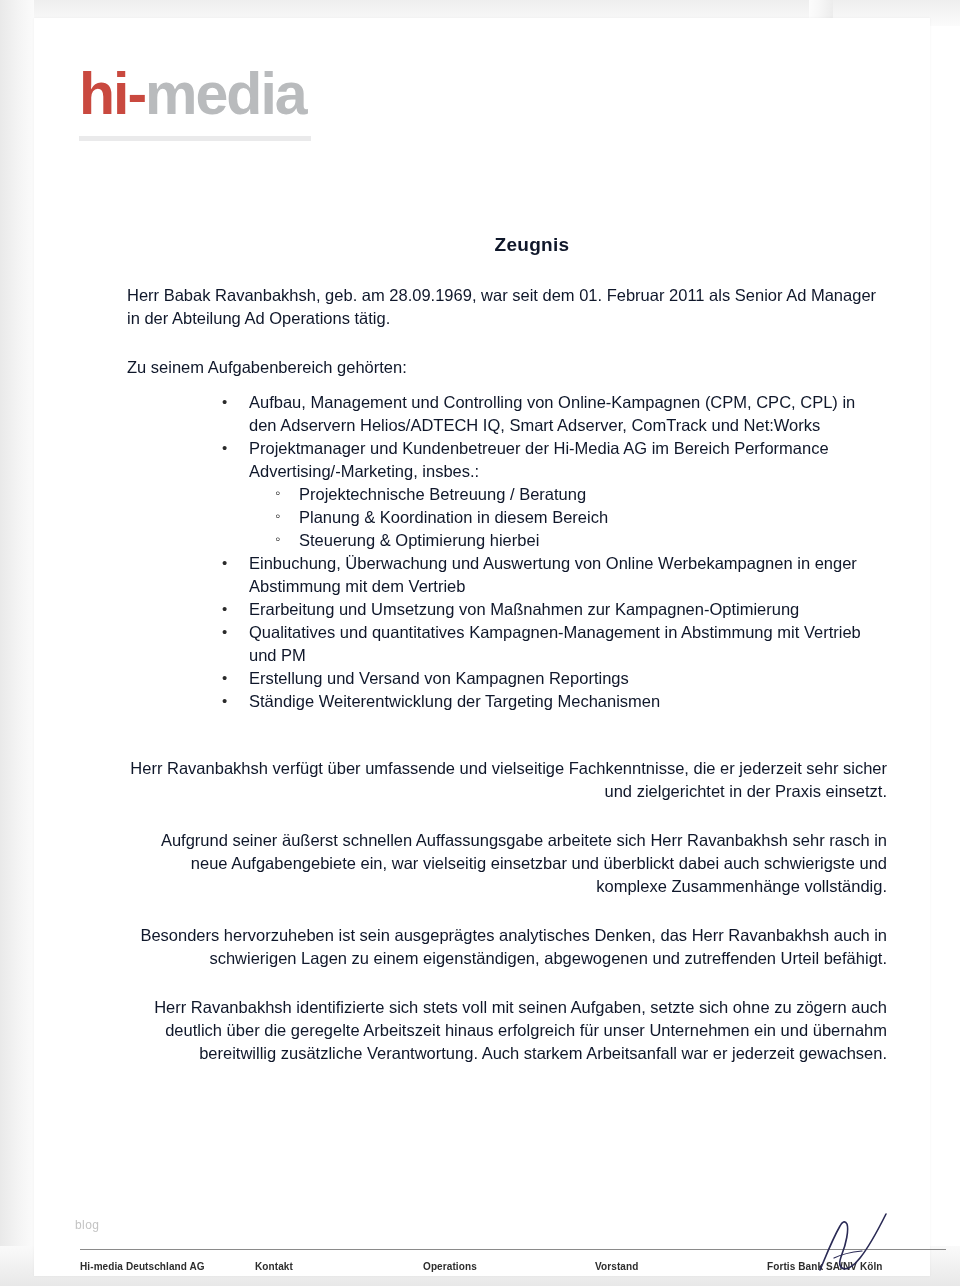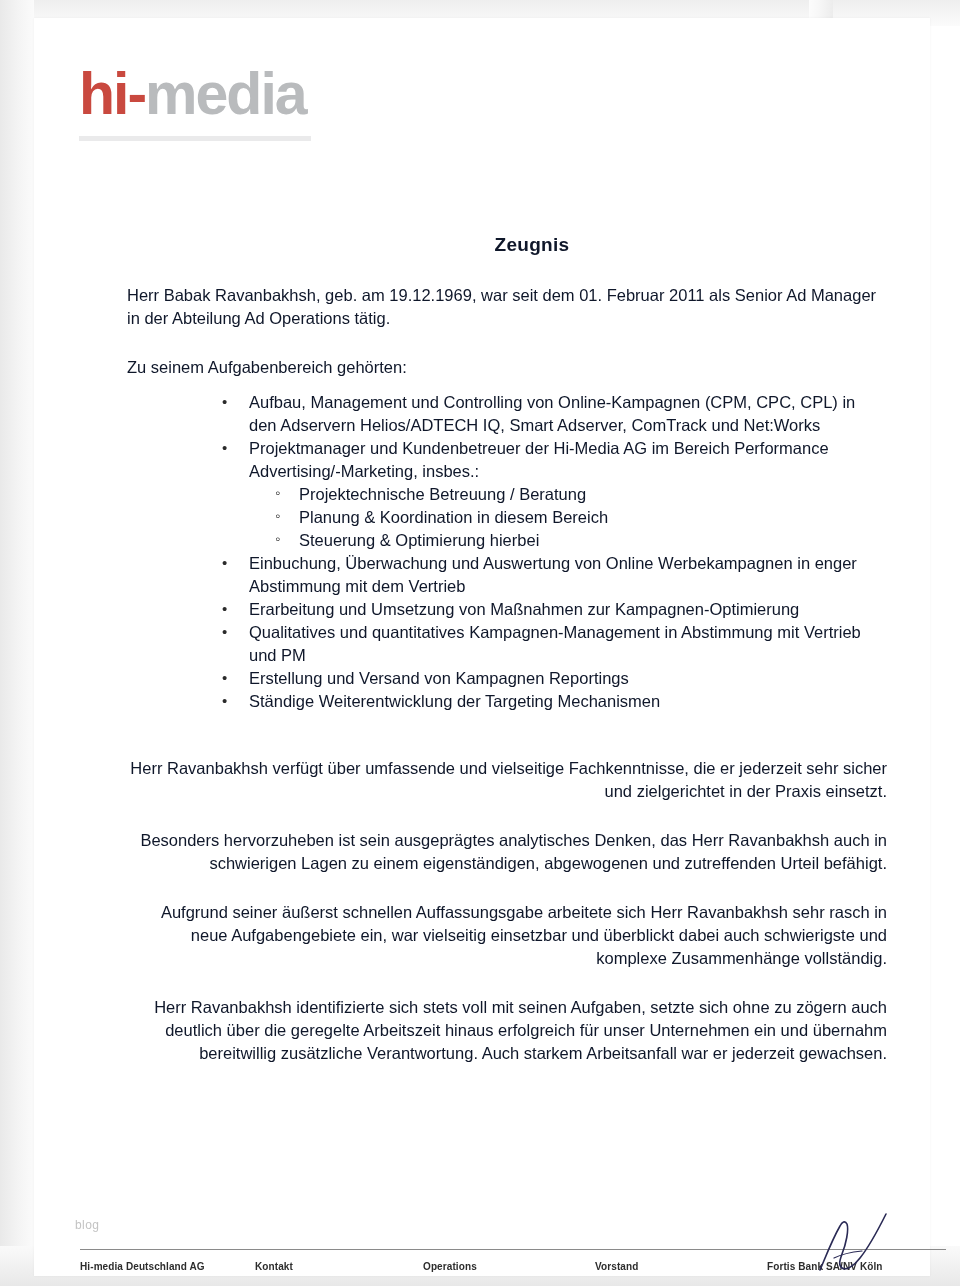--- a/index.html
+++ b/index.html
@@ -216,21 +216,21 @@
   <div class="page-inner">
 
     <div class="logo">
       <span class="hi">hi</span><span class="dash">-</span><span class="media">media</span>
     </div>
     <div class="logo-underline"></div>
 
     <div class="doc">
       <div class="doc-title">Zeugnis</div>
 
-      <p class="para intro">Herr Babak Ravanbakhsh, geb. am 19.12.1969, war seit dem 01. Februar 2011 als Senior Ad Manager in der Abteilung Ad Operations tätig.</p>
+      <p class="para intro">Herr Babak Ravanbakhsh, geb. am 28.09.1969, war seit dem 01. Februar 2011 als Senior Ad Manager in der Abteilung Ad Operations tätig.</p>
 
       <p class="para lead">Zu seinem Aufgabenbereich gehörten:</p>
 
       <ul class="lvl1">
         <li>
           <span>Aufbau, Management und Controlling von Online-Kampagnen (CPM, CPC, CPL) in den Adservern Helios/ADTECH IQ, Smart Adserver, ComTrack und Net:Works</span>
         </li>
         <li>
           <span>Projektmanager und Kundenbetreuer der Hi-Media AG im Bereich Performance Advertising/-Marketing, insbes.:</span>
           <ul class="lvl2">
@@ -251,22 +251,22 @@
         <li>
           <span>Erstellung und Versand von Kampagnen Reportings</span>
         </li>
         <li>
           <span>Ständige Weiterentwicklung der Targeting Mechanismen</span>
         </li>
       </ul>
 
       <div class="tail">
         <p>Herr Ravanbakhsh verfügt über umfassende und vielseitige Fachkenntnisse, die er jederzeit sehr sicher und zielgerichtet in der Praxis einsetzt.</p>
+        <p>Aufgrund seiner äußerst schnellen Auffassungsgabe arbeitete sich Herr Ravanbakhsh sehr rasch in neue Aufgabengebiete ein, war vielseitig einsetzbar und überblickt dabei auch schwierigste und komplexe Zusammenhänge vollständig.</p>
         <p>Besonders hervorzuheben ist sein ausgeprägtes analytisches Denken, das Herr Ravanbakhsh auch in schwierigen Lagen zu einem eigenständigen, abgewogenen und zutreffenden Urteil befähigt.</p>
-        <p>Aufgrund seiner äußerst schnellen Auffassungsgabe arbeitete sich Herr Ravanbakhsh sehr rasch in neue Aufgabengebiete ein, war vielseitig einsetzbar und überblickt dabei auch schwierigste und komplexe Zusammenhänge vollständig.</p>
         <p>Herr Ravanbakhsh identifizierte sich stets voll mit seinen Aufgaben, setzte sich ohne zu zögern auch deutlich über die geregelte Arbeitszeit hinaus erfolgreich für unser Unternehmen ein und übernahm bereitwillig zusätzliche Verantwortung. Auch starkem Arbeitsanfall war er jederzeit gewachsen.</p>
       </div>
     </div>
 
     <div class="watermark">blog</div>
 
     <div class="footer-rule"></div>
     <div class="footer">
       <div class="c1">Hi-media Deutschland AG</div>
       <div class="c2">Kontakt</div>

